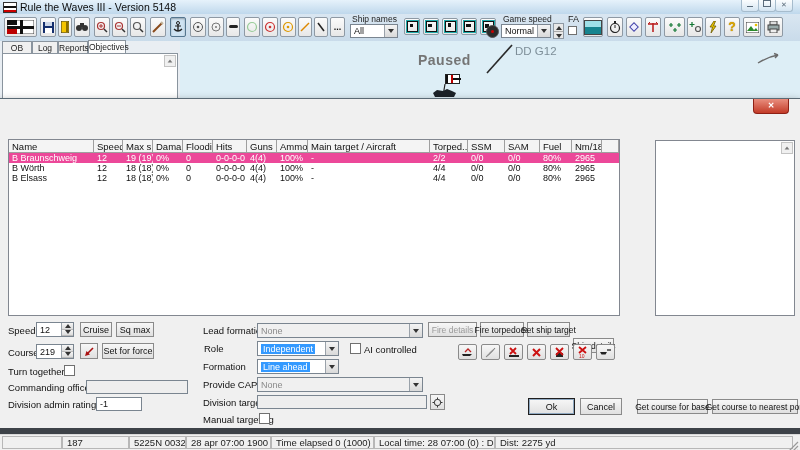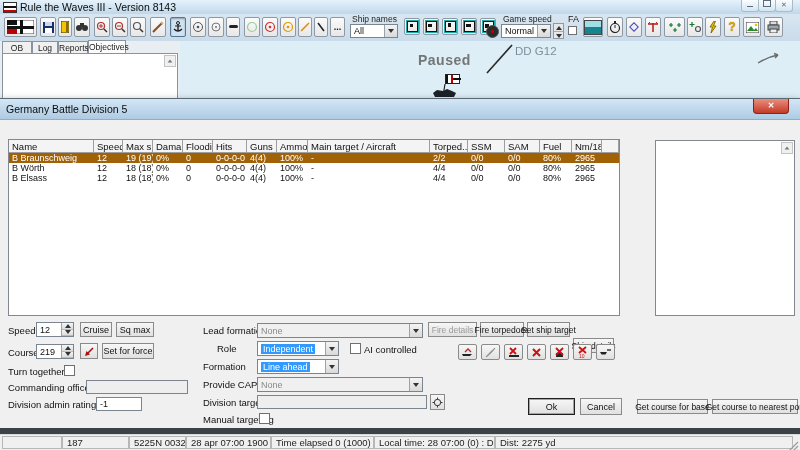--- a/index.html
+++ b/index.html
@@ -68,21 +68,21 @@
     background:linear-gradient(#e98e7e,#c33b28);border:1px solid #8e2015;border-top:none;
     color:#fff;font-size:8px;line-height:13px;text-align:center;font-weight:bold;}
   
   .tbl{position:absolute;left:8px;top:40px;width:612px;height:177px;background:#fff;
     border:1px solid #828790;box-sizing:border-box;overflow:hidden;}
   .grid{display:grid;grid-template-columns:85px 29px 30px 30px 30px 34px 30px 31px 122px 38px 37px 35px 32px 30px auto;}
   .th{height:13px;line-height:13px;font-size:9.5px;background:#f4f4f4;
     border-right:1px solid #9f9f9f;border-bottom:1px solid #9f9f9f;padding-left:3px;
     white-space:nowrap;overflow:hidden;box-sizing:border-box;color:#111;}
   .td{height:10px;line-height:10px;font-size:9px;padding-left:3px;white-space:nowrap;overflow:hidden;color:#111;}
-  .trow.selected .td{background:#a16207;color:#fff;}
+  .trow.selected .td{background:#ec4899;color:#fff;}
   
   .listbox{position:absolute;left:655px;top:41px;width:140px;height:176px;background:#fff;
     border:1px solid #828790;box-sizing:border-box;}
   
   .lbl{position:absolute;font-size:9.5px;color:#111;white-space:nowrap;}
   .field{position:absolute;height:14px;background:#eee;border:1px solid #7a8590;box-sizing:border-box;
     font-size:9px;line-height:12px;padding-left:3px;}
   .spin{position:absolute;height:15px;background:#fff;border:1px solid #7a8590;box-sizing:border-box;
     font-size:9px;display:flex;align-items:center;}
   .spin .val{flex:1;padding-left:3px;}
@@ -100,21 +100,21 @@
     border-top:1px solid #d9d9d9;}
   .scell{position:absolute;top:1px;height:13px;border:1px solid #b7b7b7;box-sizing:border-box;
     font-size:9.5px;line-height:12px;padding-left:4px;color:#222;background:#f0f0f0;white-space:nowrap;overflow:hidden;}
   .grip{position:absolute;right:1px;top:3px;width:11px;height:11px;}
 </style>
 </head>
 <body>
 
 <div class="titlebar">
   <div class="title-icon"></div>
-  <div class="title-text">Rule the Waves III - Version 8143</div>
+  <div class="title-text">Rule the Waves III - Version 5148</div>
   <div class="wctl" style="left:741px;"><span style="display:inline-block;width:6px;border-bottom:1px solid #5a6b7a;"></span></div>
   <div class="wctl" style="left:758px;"><span style="display:inline-block;width:6px;height:5px;border:1px solid #5a6b7a;"></span></div>
   <div class="wctl" style="left:775px;">✕</div>
 </div>
 
 <div class="toolbar">
   <div class="tb" style="left:4px;width:33px;">
     <svg width="27" height="14">
       <rect x="0" y="0" width="27" height="14" fill="#fff" stroke="#444"></rect>
       <rect x="0" y="0" width="10" height="5" fill="#111"></rect>
@@ -352,23 +352,20 @@
   <svg width="620" height="57">
     <line x1="307" y1="32" x2="332" y2="4" stroke="#2a2a2a" stroke-width="1.6"></line>
     <path d="M578,22 C586,17 592,15 598,14 M598,14 l-4,-1.5 M598,14 l-3,3" stroke="#6a6a6a" stroke-width="1.4" fill="none"></path>
     <line x1="265" y1="43" x2="263" y2="55" stroke="#222" stroke-width="1.2"></line>
     <path d="M253,52 l4,-3 l6,1 l4,-2 l5,2 l4,2 l-2,4 l-19,0 Z" fill="#1c2228"></path>
   </svg>
   <div class="mini-flag"></div>
 </div>
 
 <div class="dialog">
-  <div class="dlg-title">
-    <div class="dlg-title-text">Germany Battle Division 5</div>
-  </div>
   <div class="dlg-close">✕</div>
 
   <div class="tbl">
     <div class="grid">
       <div class="th">Name</div>
       <div class="th">Speed</div>
       <div class="th">Max s...</div>
       <div class="th">Dama...</div>
       <div class="th">Floodi...</div>
       <div class="th">Hits</div>
@@ -486,21 +483,21 @@
   <div class="field" style="left:96px;top:298px;width:46px;background:#fff;">-1</div>
 
   <div class="lbl" style="left:203px;top:226px;">Lead formation</div>
   <div class="combo disabled" style="left:257px;top:224px;width:166px;height:15px;">
     <span class="val">None</span>
     <span class="drop">
         <span class="tri-down"></span>
       </span>
   </div>
 
-  <div class="lbl" style="left:217px;top:244px;">Role</div>
+  <div class="lbl" style="left:204px;top:244px;">Role</div>
   <div class="combo" style="left:257px;top:242px;width:82px;height:15px;">
     <span class="val"><span class="hl">Independent</span></span>
     <span class="drop">
         <span class="tri-down"></span>
       </span>
   </div>
   <div class="checkbox" style="position:absolute;left:350px;top:244px;"></div>
   <div class="lbl" style="left:364px;top:245px;">AI controlled</div>
 
   <div class="lbl" style="left:203px;top:262px;">Formation</div>

